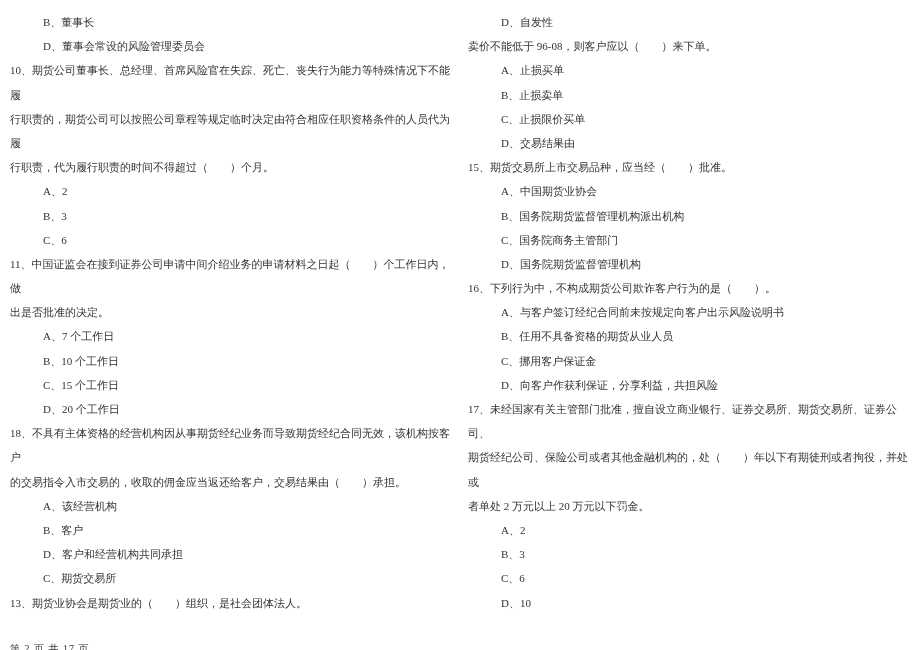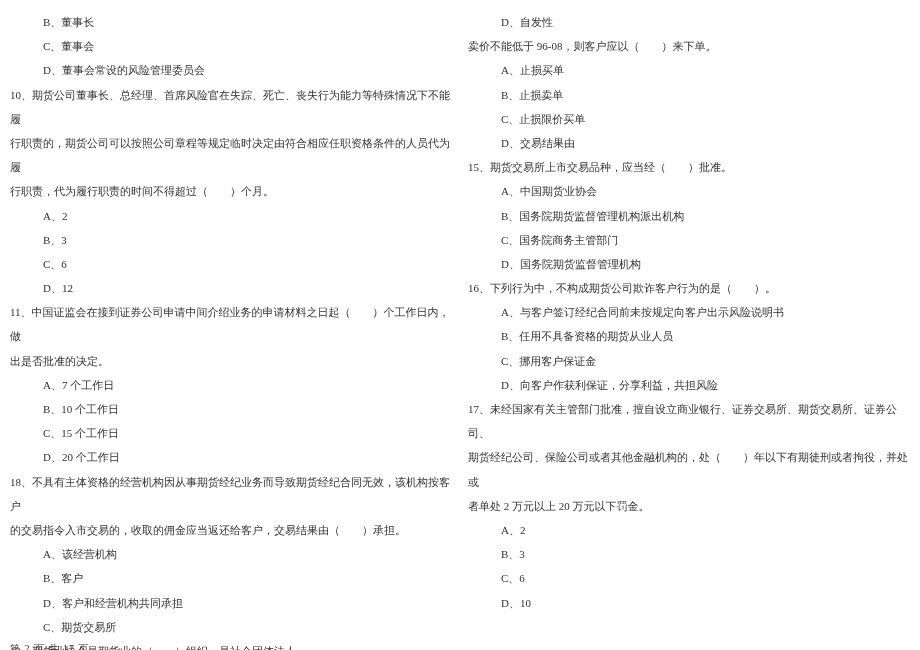--- a/index.html
+++ b/index.html
@@ -32,29 +32,27 @@
       margin-top: 22px;
       letter-spacing: 1px;
     }
   </style>
 </head>
 <body>
 
 <div class="page-container">
   <div class="column" id="left-column">
       <span class="item option">B、董事长</span>
-      <span class="item option">C、董事会</span>
       <span class="item option">D、董事会常设的风险管理委员会</span>
       <span class="item question">10、期货公司董事长、总经理、首席风险官在失踪、死亡、丧失行为能力等特殊情况下不能履</span>
       <span class="item question">行职责的，期货公司可以按照公司章程等规定临时决定由符合相应任职资格条件的人员代为履</span>
       <span class="item question">行职责，代为履行职责的时间不得超过（　　）个月。</span>
       <span class="item option">A、2</span>
       <span class="item option">B、3</span>
       <span class="item option">C、6</span>
-      <span class="item option">D、12</span>
       <span class="item question">11、中国证监会在接到证券公司申请中间介绍业务的申请材料之日起（　　）个工作日内，做</span>
       <span class="item question">出是否批准的决定。</span>
       <span class="item option">A、7 个工作日</span>
       <span class="item option">B、10 个工作日</span>
       <span class="item option">C、15 个工作日</span>
       <span class="item option">D、20 个工作日</span>
       <span class="item question">18、不具有主体资格的经营机构因从事期货经纪业务而导致期货经纪合同无效，该机构按客户</span>
       <span class="item question">的交易指令入市交易的，收取的佣金应当返还给客户，交易结果由（　　）承担。</span>
       <span class="item option">A、该经营机构</span>
       <span class="item option">B、客户</span>

